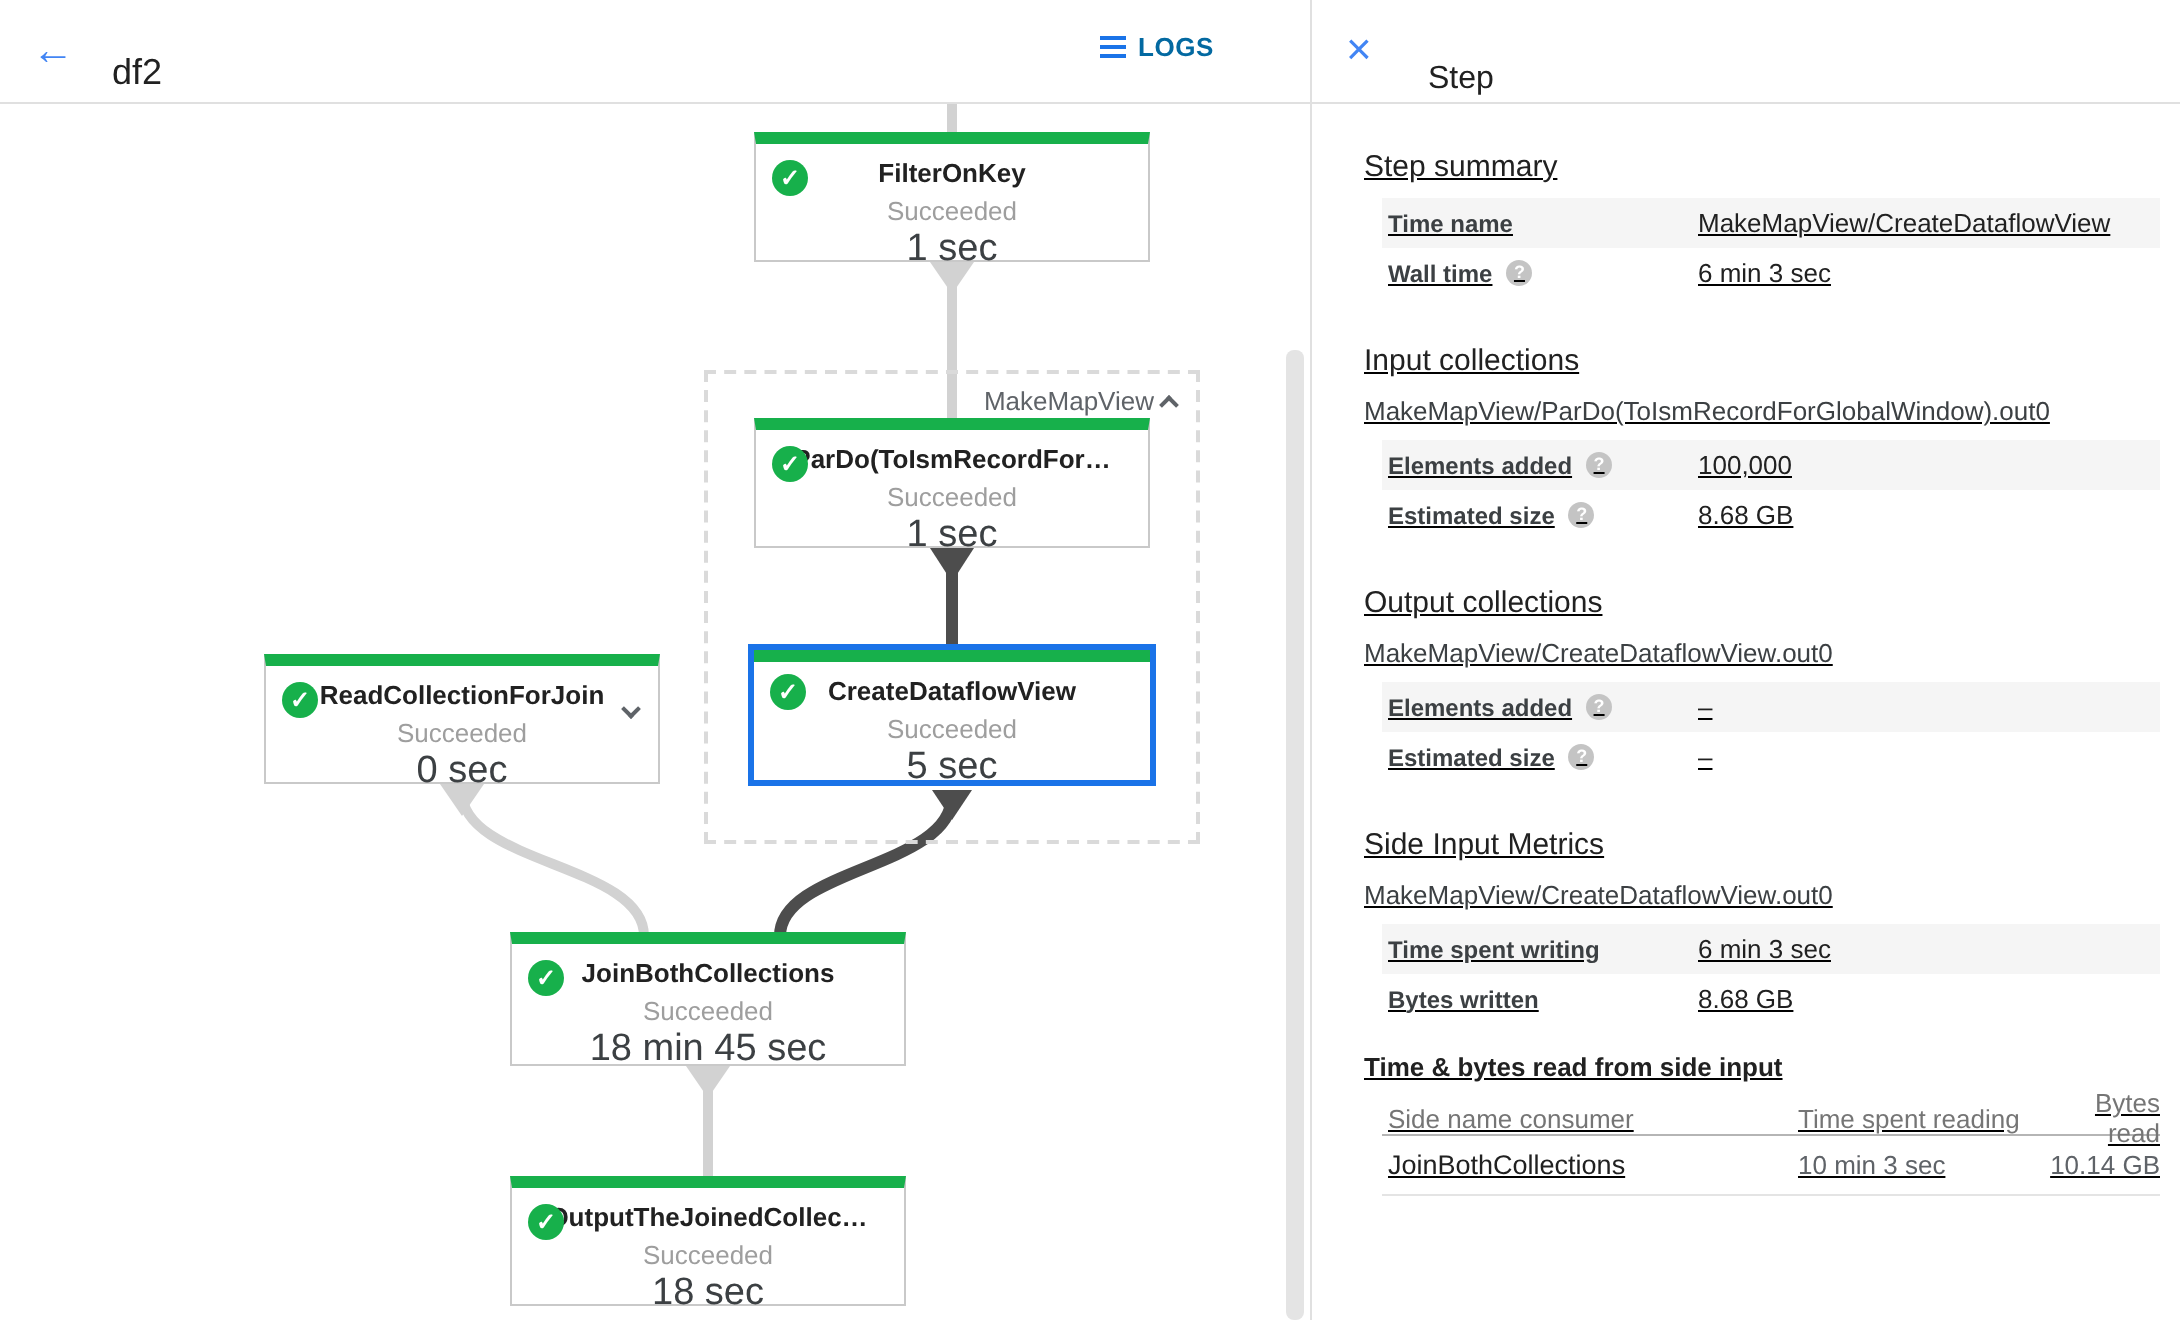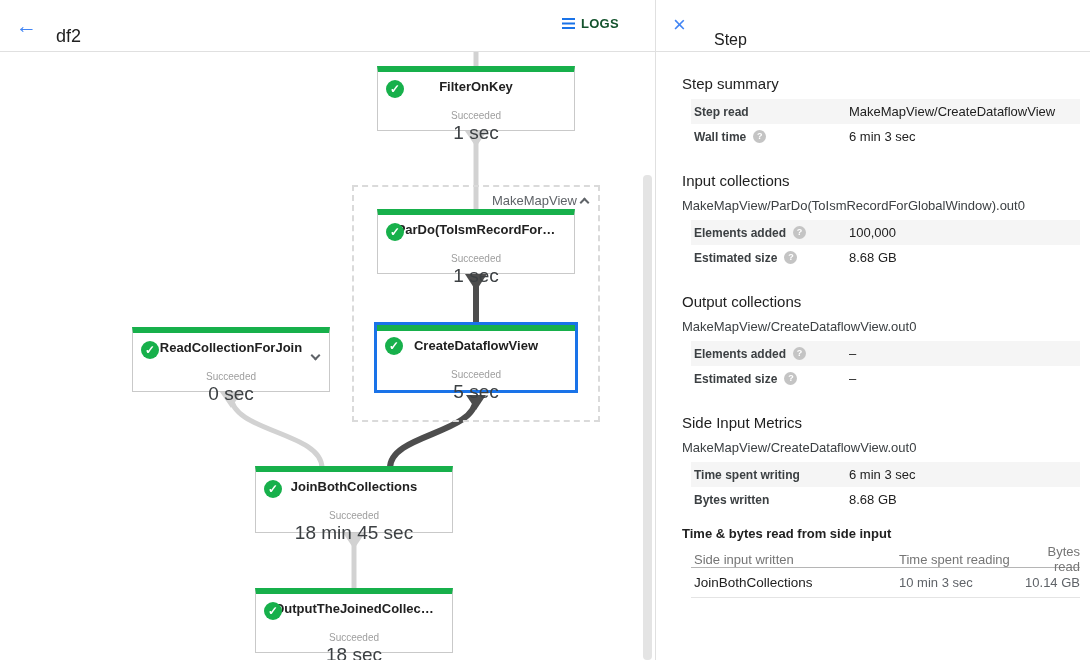--- a/index.html
+++ b/index.html
@@ -3,51 +3,51 @@
 <meta charset="utf-8">
 <style>
   * { margin:0; padding:0; box-sizing:border-box; }
   html,body { width:1090px; height:660px; background:#fff; font-family:"Liberation Sans", sans-serif; overflow:hidden; }
   .app { position:relative; width:1090px; height:660px; background:#fff; }
 
   
   .topbar { position:absolute; left:0; top:0; width:655px; height:52px; background:#fff; border-bottom:1px solid #e0e0e0; }
   .back-arrow { position:absolute; left:16px; top:13px; font-size:21px; color:#4285f4; cursor:pointer; line-height:26px; }
   .job-title { position:absolute; left:56px; top:26px; font-size:18px; color:#212121; }
-  .logs-btn { position:absolute; right:36px; top:16px; display:flex; align-items:center; gap:6px; color:#14532d; font-size:13px; font-weight:700; letter-spacing:.3px; cursor:pointer;text-align:center; }
+  .logs-btn { position:absolute; right:48px; top:16px; display:flex; align-items:center; gap:6px; color:#0369a1; font-size:13px; font-weight:700; letter-spacing:.3px; cursor:pointer;text-align:center; }
   .logs-icon { display:inline-block; width:13px; height:2.5px; background:#1a73e8; box-shadow:0 4.5px 0 #1a73e8, 0 9px 0 #1a73e8; margin-top:-9px; }
 
   
   .graph { position:absolute; left:0; top:52px; width:655px; height:608px; background:#fff; overflow:hidden; }
   .edges { position:absolute; left:0; top:0; }
   .group-box { position:absolute; left:352px; top:133px; width:248px; height:237px; border:2px dashed #dadada; background:transparent; }
   .group-label { position:absolute; right:10px; top:6px; display:flex; align-items:center; gap:4px; font-size:13px; color:#5f6368; cursor:pointer; }
   .chev { display:inline-block; width:7px; height:7px; border-top:2px solid #5f6368; border-right:2px solid #5f6368; }
   .chev.up { transform:rotate(-45deg); margin-top:4px; }
   .chev.down { transform:rotate(135deg); margin-top:-3px; }
 
   .node { position:absolute; width:198px; height:65px; background:#fff; border:1px solid #c9c9c9; border-top:6px solid #17b04b; text-align:center; cursor:pointer; }
   .node.selected { width:204px; height:71px; border:3px solid #1a73e8; }
   .node.selected .inner-bar { display:block; height:6px; background:#17b04b; width:100%; }
   .check { position:absolute; left:8px; top:8px; width:18px; height:18px; border-radius:50%; background:#17b04b; color:#fff; font-size:12px; font-weight:700; line-height:18px; text-align:center; }
   .node.selected .check { top:12px; }
   .node-title { margin-top:7px; font-size:13px; font-weight:700; color:#212121; white-space:nowrap; }
-  .node-status { font-size:10px; color:#9e9e9e; margin-top:16px; }
+  .node-status { font-size:13px; color:#9e9e9e; margin-top:4px; }
   .node-time { font-size:19px; color:#3c4043; margin-top:1px; }
   .node-chev { position:absolute; right:10px; top:12px; }
   .node-chev .chev { border-color:#5f6368; }
 
   .v-scrollbar { position:absolute; left:643px; top:123px; width:9px; height:485px; background:#e4e4e4; border-radius:4px; }
 
   
   .panel { position:absolute; left:655px; top:0; width:435px; height:660px; background:#fff; border-left:1px solid #e0e0e0; }
   .panel-header { position:relative; height:52px; border-bottom:1px solid #e0e0e0; }
   .close-icon { position:absolute; left:17px; top:11px; font-size:22px; color:#4285f4; cursor:pointer; line-height:28px; }
   .panel-title { position:absolute; left:58px; top:31px; font-size:16px; color:#212121; }
-  .panel-body { padding:0 10px 14px 26px; }
+  .panel-body { padding:0 10px 14px 26px;text-decoration:underline; }
 
   .section-heading { font-size:15px; font-weight:400; color:#212121; margin-top:23px; }
   .collection-name { font-size:13px; color:#3c4043; margin-top:9px; }
   .kv-rows { margin-top:7px; margin-left:9px; }
   .kv-row { display:flex; align-items:center; height:25px; padding-left:3px; }
   .kv-row.alt { background:#f5f5f5; }
   .kv-label-wrap { width:155px; display:flex; align-items:center; gap:7px; }
   .kv-label { font-size:12px; font-weight:700; color:#3c4043; }
   .help-icon { width:13px; height:13px; border-radius:50%; background:#c4c4c4; color:#fff; font-size:9px; font-weight:700; line-height:13px; text-align:center; cursor:pointer; }
   .kv-value { font-size:13px; color:#212121; }
@@ -156,21 +156,21 @@
       <span class="close-icon">×</span>
       <span class="panel-title">Step</span>
     </div>
 
     <div class="panel-body">
 
       <div class="section-heading">Step summary</div>
       <div class="kv-rows">
         <div class="kv-row alt">
           <span class="kv-label-wrap">
-              <span class="kv-label">Step read</span>
+              <span class="kv-label">Time name</span>
             </span>
           <span class="kv-value">MakeMapView/CreateDataflowView</span>
         </div>
         <div class="kv-row">
           <span class="kv-label-wrap">
             <span class="kv-label">Wall time</span>
             <span class="help-icon">?</span>
           </span>
           <span class="kv-value">6 min 3 sec</span>
         </div>
@@ -227,21 +227,21 @@
           <span class="kv-label-wrap">
               <span class="kv-label">Bytes written</span>
             </span>
           <span class="kv-value">8.68 GB</span>
         </div>
       </div>
 
       <div class="bold-heading">Time &amp; bytes read from side input</div>
       <div class="si-table">
         <div class="si-row header">
-          <span>Side input written</span>
+          <span>Side name consumer</span>
           <span>Time spent reading</span>
           <span>Bytes read</span>
         </div>
         <div class="si-row data">
           <span class="si-cell-name">JoinBothCollections</span>
           <span class="si-cell-val">10 min 3 sec</span>
           <span class="si-cell-val">10.14 GB</span>
         </div>
       </div>
 

